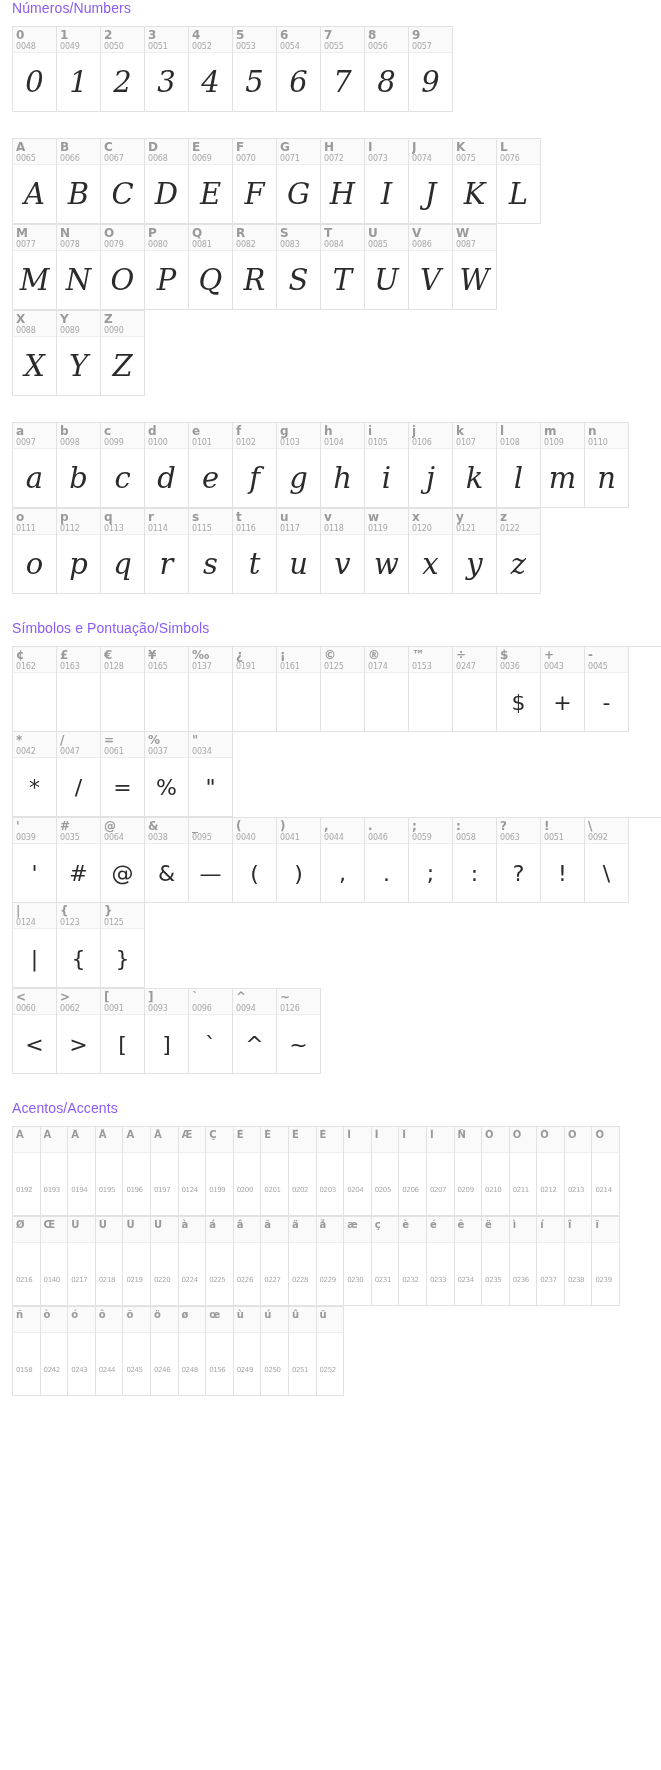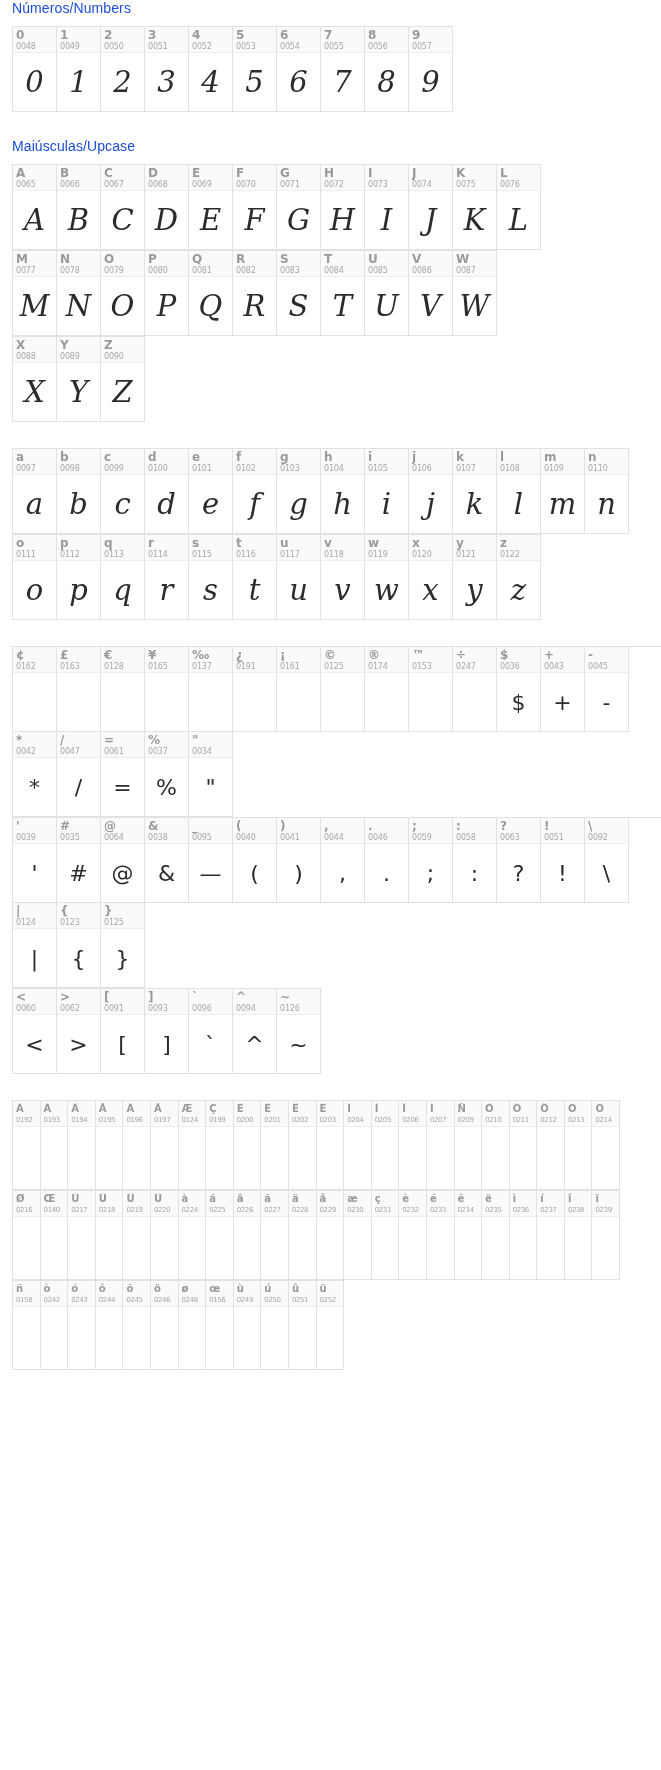--- a/index.html
+++ b/index.html
@@ -16,21 +16,21 @@
   .page {
     width: 661px;
     padding: 0 0 20px 0;
     box-sizing: border-box;
   }
   .section {
     margin: 0 0 26px 0;
   }
   .section-title {
     font-size: 14px;
-    color: #1d4ed8;
+    color: #8b5cf6;
     font-weight: 400;
     margin: 0 0 10px 12px;
     letter-spacing: 0.1px;
   }
   .grid {
     display: flex;
     flex-wrap: wrap;
     margin-left: 12px;
     border-left: 1px solid #e2e2e2;
     border-top: 1px solid #e2e2e2;
@@ -84,21 +84,21 @@
   }
   .glyph-sym {
     font-family: "DejaVu Sans", sans-serif;
     font-style: normal;
     font-size: 22px;
     color: #2b2b2b;
   }
   
   .grid-accents .cell { width: 27.6px; }
   .grid-accents .cell-char { font-size: 10px; }
-  .grid-accents .cell-code { font-size: 7px; letter-spacing: -0.4px; }
+  .grid-accents .cell-code { font-size: 7px; letter-spacing: -0.4px; margin-top: 44px; }
   .grid-accents .cell-glyph { height: 62px; }
 </style>
 </head>
 <body>
 
 <div class="page">
   <div id="sections-root">
       <div class="section">
         <div class="section-title">Números/Numbers</div>
         <div class="grid">
@@ -168,21 +168,20 @@
           <div class="cell">
             <div class="cell-head">
               <div class="cell-char">9</div>
               <div class="cell-code">0057</div>
             </div>
             <div class="cell-glyph glyph-script">9</div>
           </div>
         </div>
       </div>
       <div class="section">
-        <div class="section-title">Maiúsculas/Upcase</div>
         <div class="grid" style="border-bottom: none; margin-bottom: 0px;">
           <div class="cell">
             <div class="cell-head">
               <div class="cell-char">A</div>
               <div class="cell-code">0065</div>
             </div>
             <div class="cell-glyph glyph-script">A</div>
           </div>
           <div class="cell">
             <div class="cell-head">
@@ -547,20 +546,21 @@
           <div class="cell">
             <div class="cell-head">
               <div class="cell-char">z</div>
               <div class="cell-code">0122</div>
             </div>
             <div class="cell-glyph glyph-script">z</div>
           </div>
         </div>
       </div>
       <div class="section">
+        <div class="section-title">Símbolos e Pontuação/Simbols</div>
         <div class="grid" style="border-bottom: none; margin-bottom: 0px;">
           <div class="cell">
             <div class="cell-head">
               <div class="cell-char">¢</div>
               <div class="cell-code">0162</div>
             </div>
             <div class="cell-glyph glyph-sym"></div>
           </div>
           <div class="cell">
             <div class="cell-head">
@@ -856,20 +856,21 @@
           <div class="cell">
             <div class="cell-head">
               <div class="cell-char">~</div>
               <div class="cell-code">0126</div>
             </div>
             <div class="cell-glyph glyph-sym">~</div>
           </div>
         </div>
       </div>
       <div class="section">
+        <div class="section-title">Acentos/Accents</div>
         <div class="grid grid-accents" style="border-bottom: none; margin-bottom: 0px;">
           <div class="cell">
             <div class="cell-head">
               <div class="cell-char">À</div>
               <div class="cell-code">0192</div>
             </div>
             <div class="cell-glyph glyph-script"></div>
           </div>
           <div class="cell">
             <div class="cell-head">

